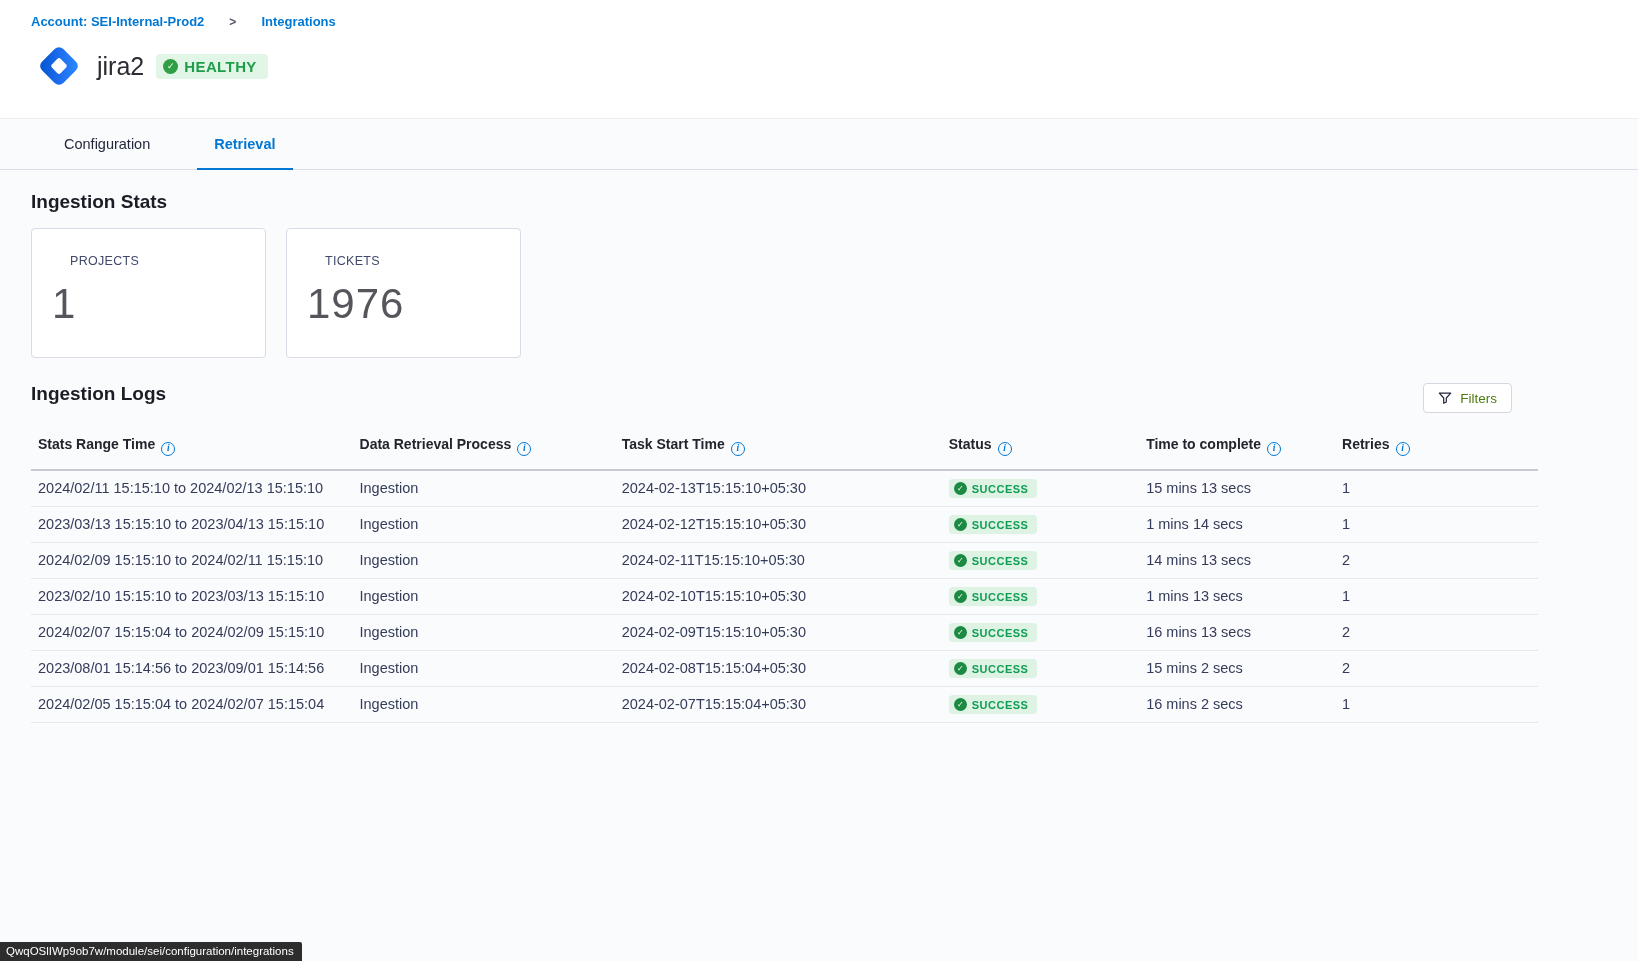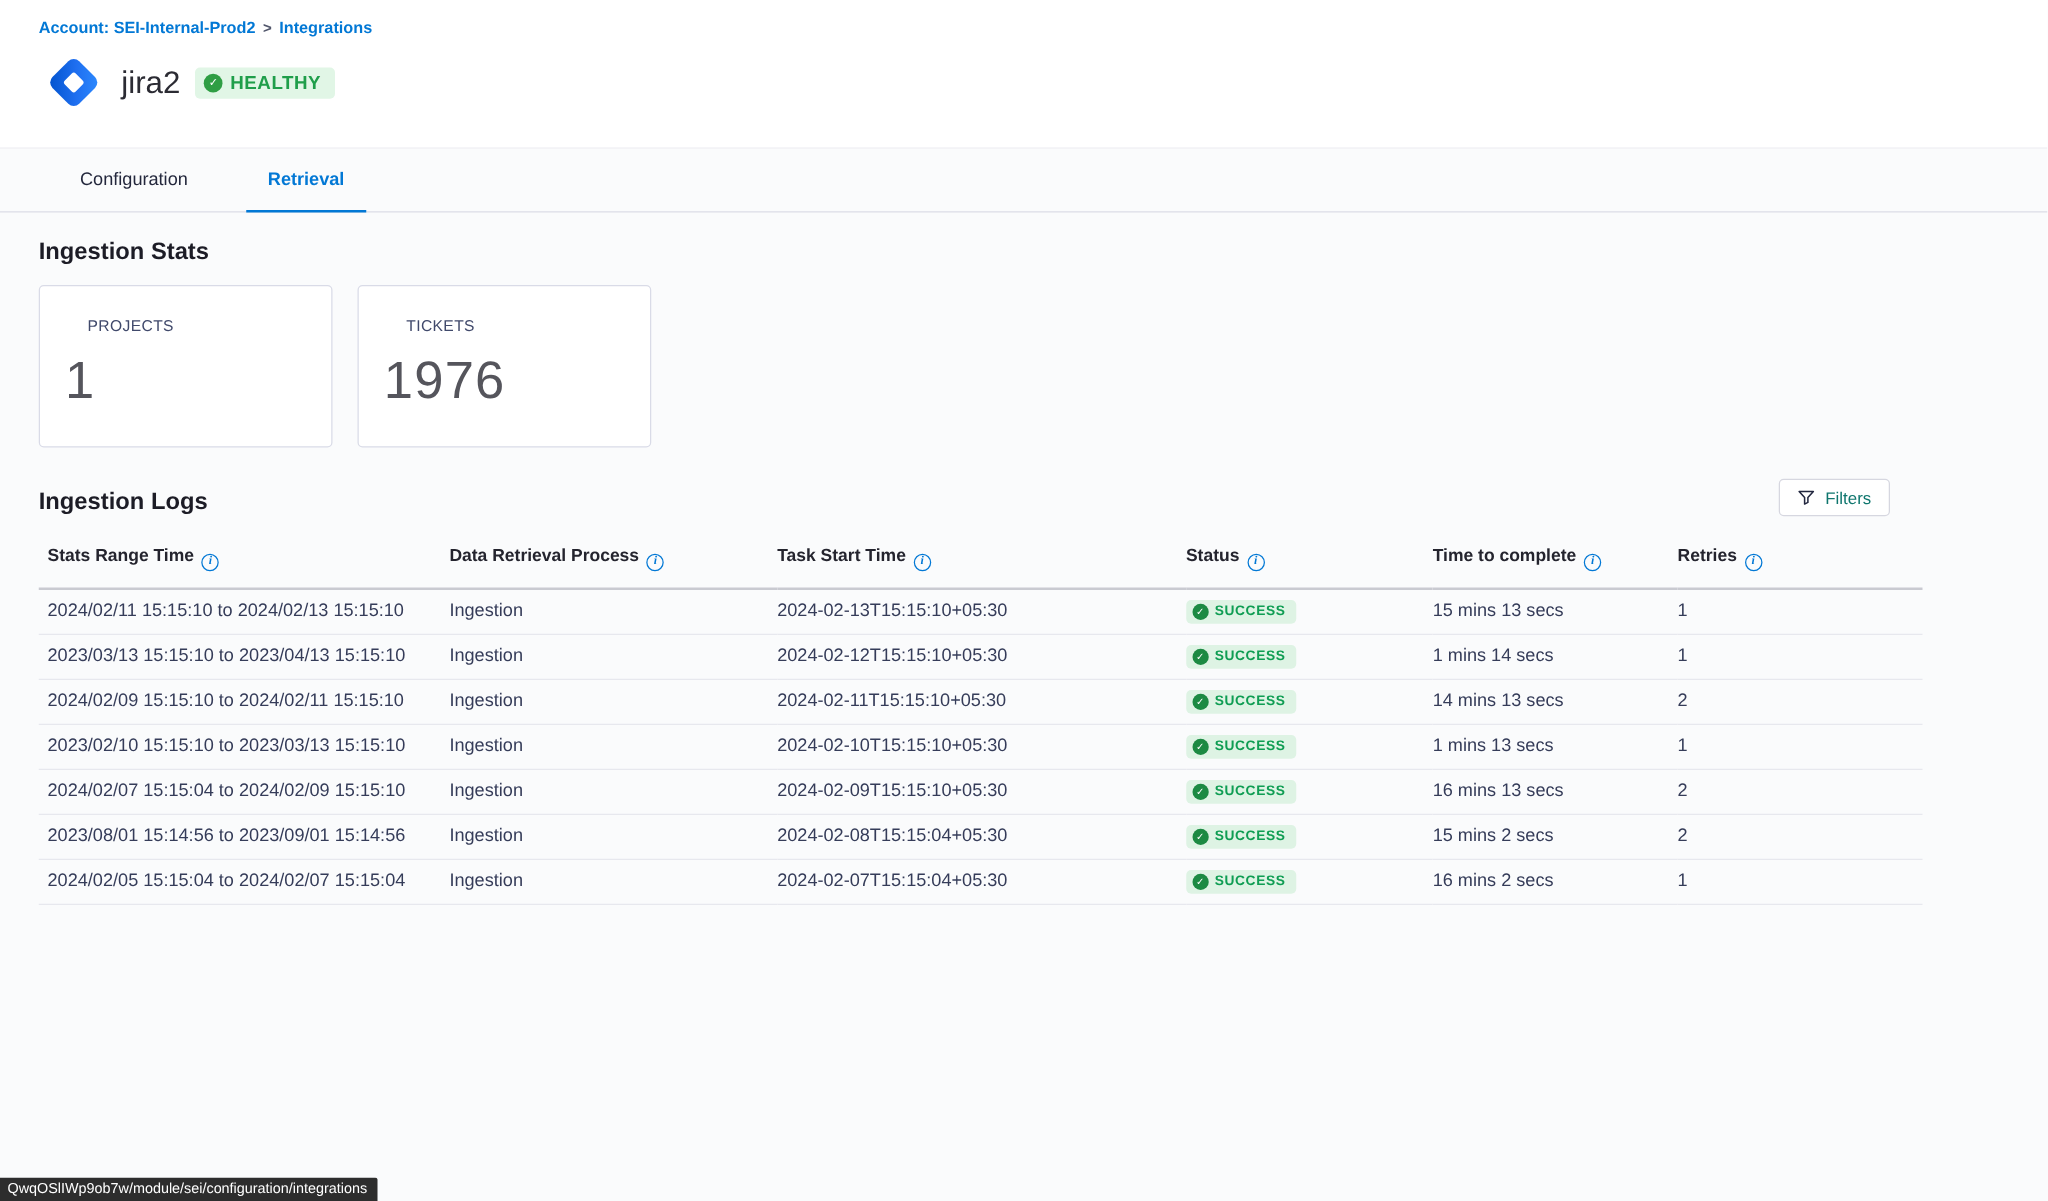--- a/index.html
+++ b/index.html
@@ -14,21 +14,21 @@
   
   .top-header {
     background: #ffffff;
     height: 119px;
     padding: 14px 0 0 31px;
     border-bottom: 1px solid #ececf1;
   }
   .breadcrumb {
     display: flex;
     align-items: center;
-    gap: 6px;
+    gap: 25px;
     font-size: 13px;
     font-weight: 600;
     color: #0278d5;
   }
   .breadcrumb a { color: #0278d5; text-decoration: none; cursor: pointer; }
   .breadcrumb .chev { color: #51566b; font-size: 12px; font-weight: 700; }
   .title-row { display: flex; align-items: center; margin-top: 9px; }
   .jira-logo { width: 56px; height: 56px; flex: 0 0 auto; }
   .integration-name {
     font-size: 25px;
@@ -117,34 +117,34 @@
     font-size: 42px;
     font-weight: 400;
     color: #55555c;
     margin-top: 12px;
     letter-spacing: 1px;
   }
 
   .logs-header {
     display: flex;
     justify-content: space-between;
-    align-items: flex-end;
+    align-items: flex-start;
     margin-top: 25px;
   }
   .filters-btn {
     display: inline-flex;
     align-items: center;
     gap: 8px;
     height: 30px;
     padding: 0 14px;
     background: #ffffff;
     border: 1px solid #d6d7e0;
     border-radius: 4px;
     font-size: 13.5px;
-    color: #0f766e;
+    color: #4d7c0f;
     font-family: inherit;
     cursor: pointer;
     margin-right: 26px;
   }
 
   table.log-table { width: 100%; border-collapse: collapse; margin-top: 15px; }
   .log-table th {
     text-align: left;
     font-size: 14px;
     font-weight: 700;

